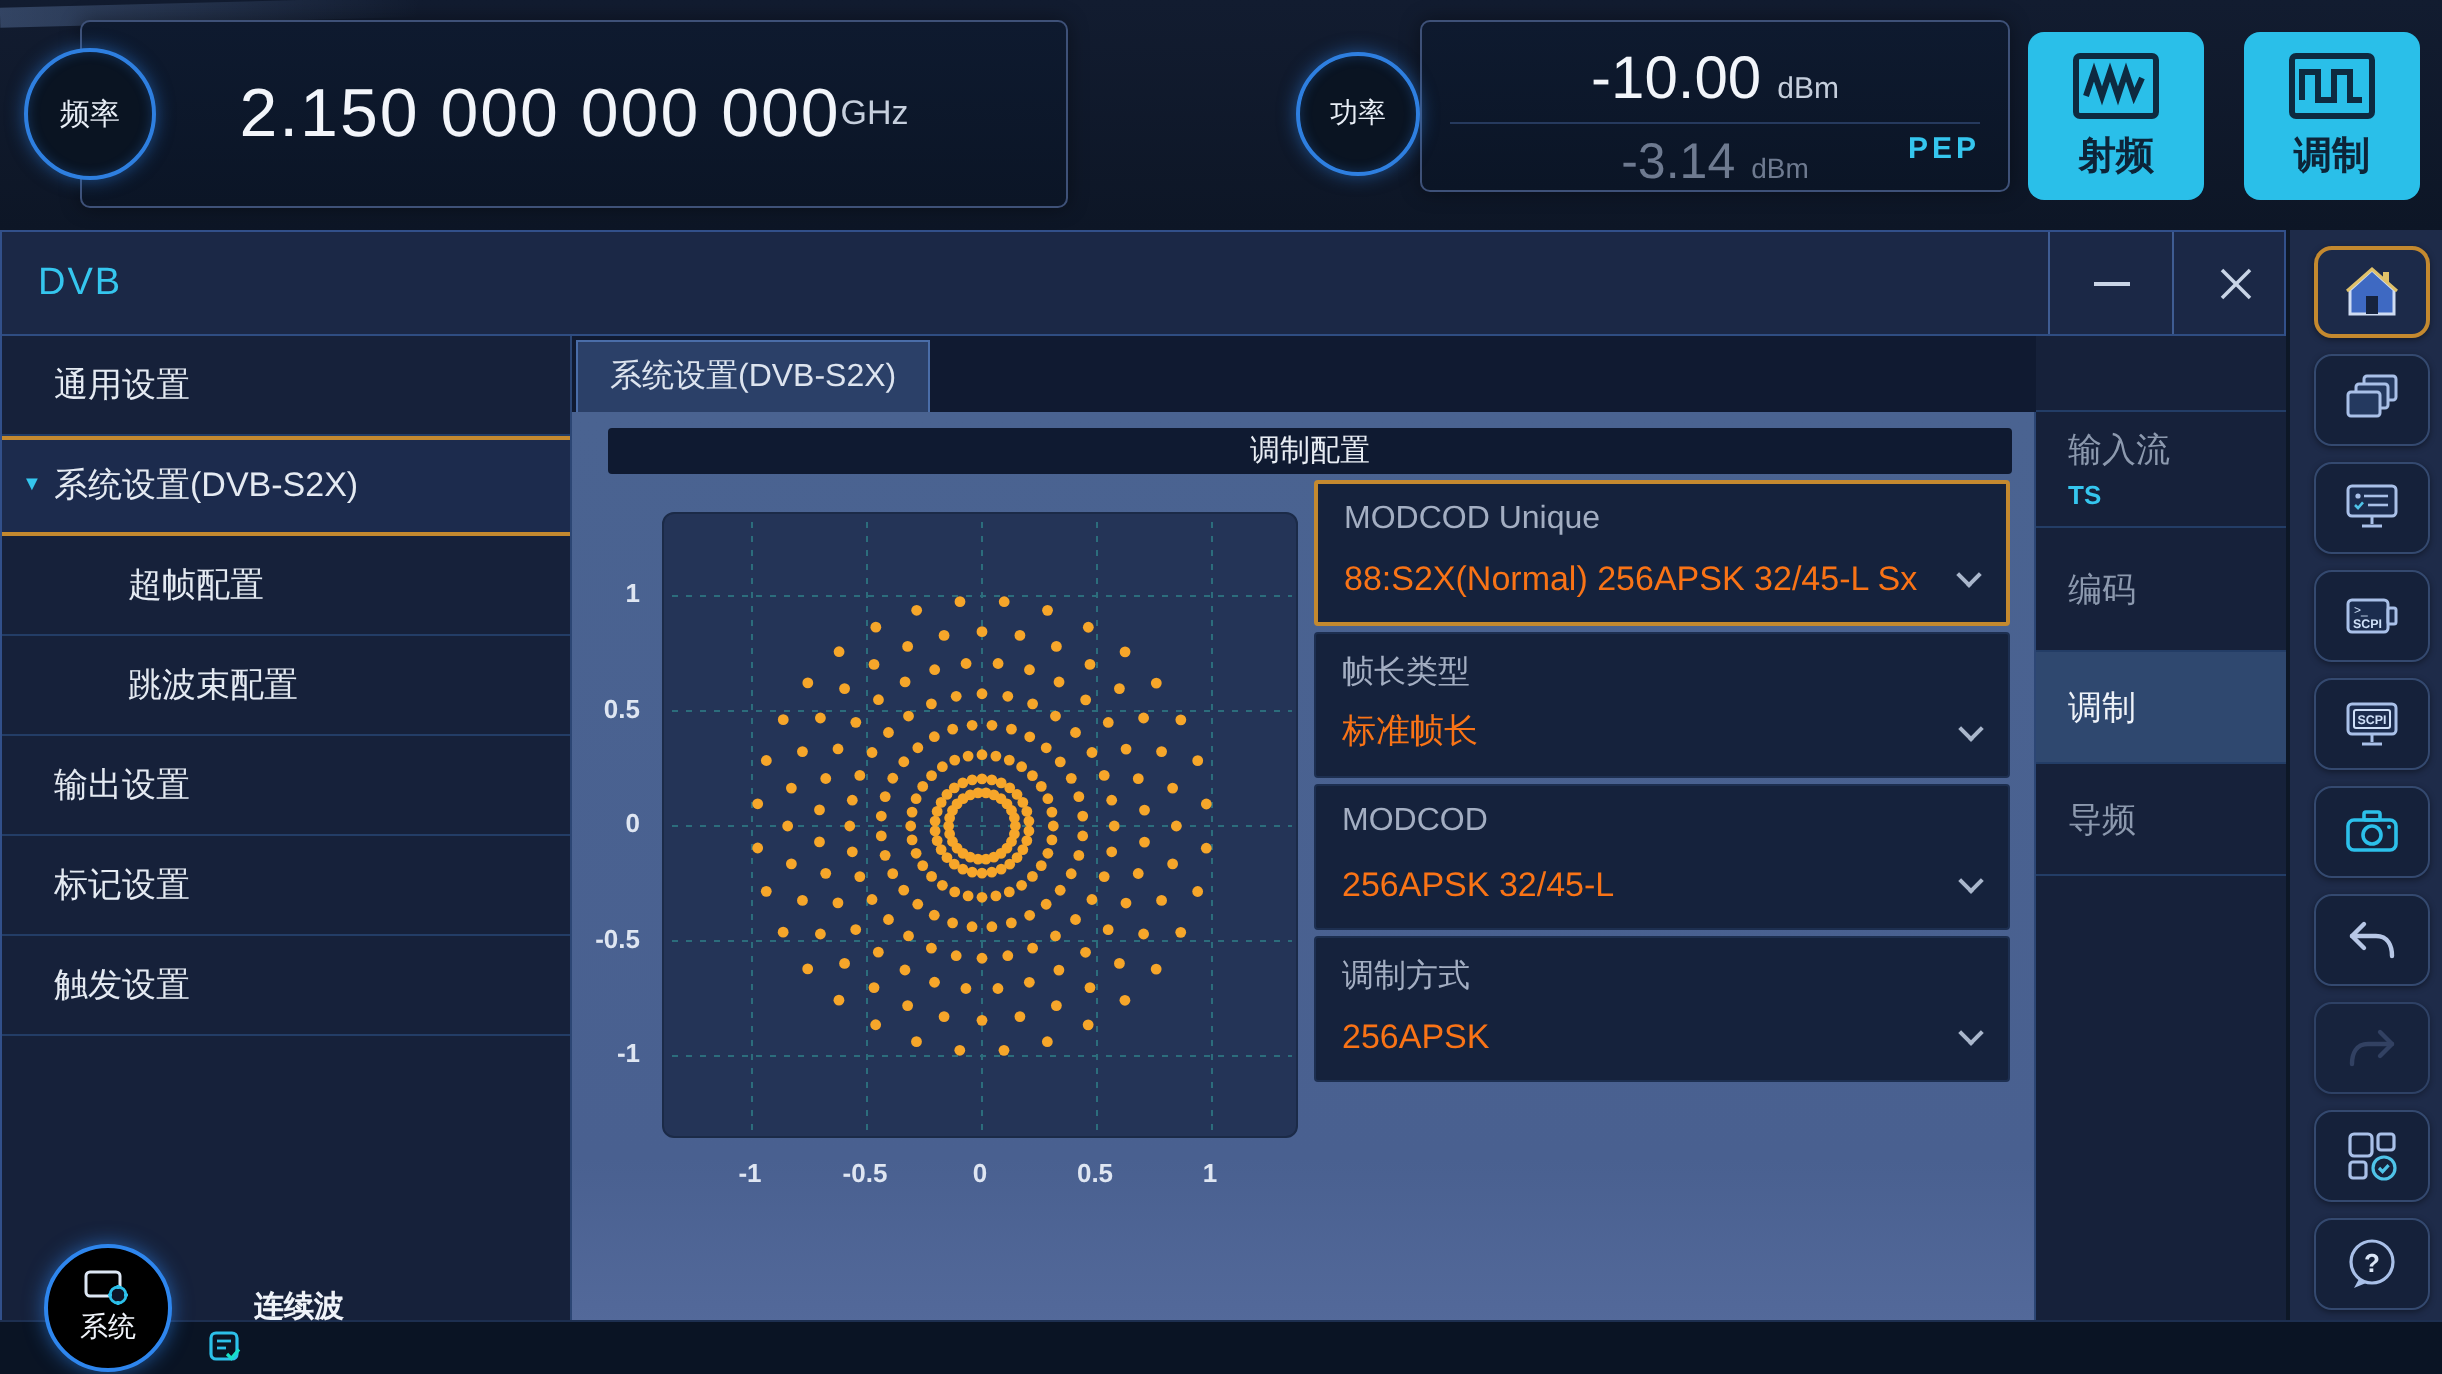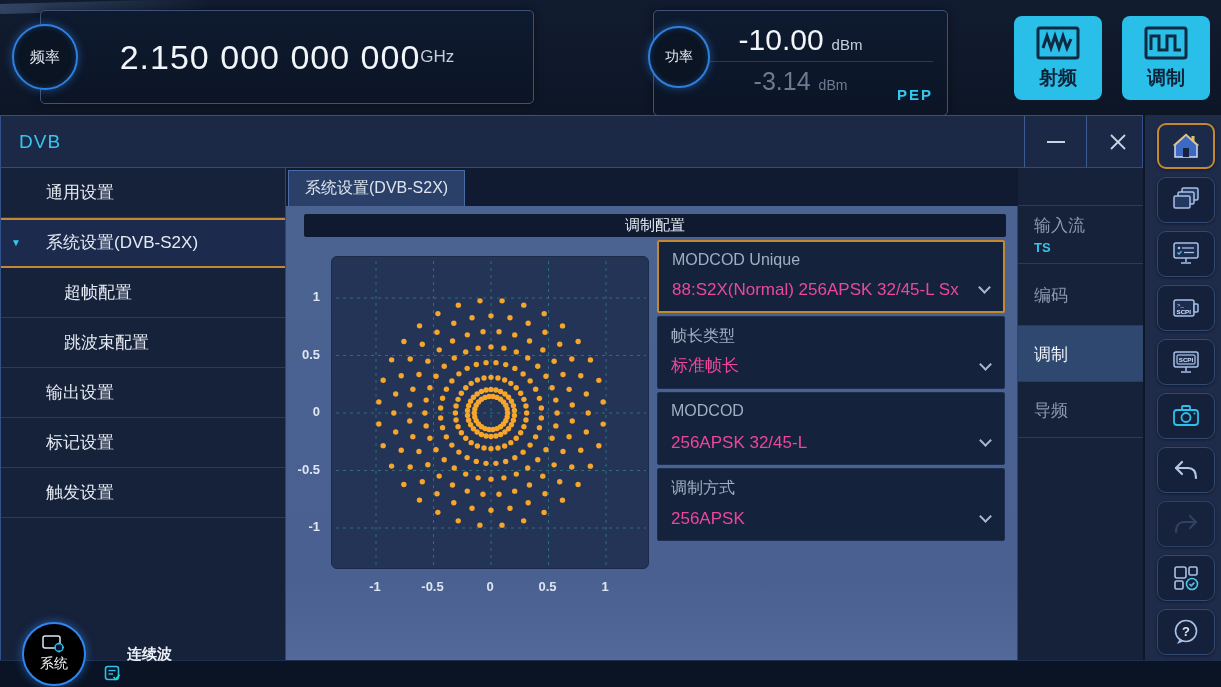--- a/index.html
+++ b/index.html
@@ -18,21 +18,21 @@
   
   .topbar{left:0;top:0;width:1221px;height:115px;background:linear-gradient(180deg,#121c30 0%,#0d1626 100%);}
   .streak{left:0;top:0;width:300px;height:10px;background:linear-gradient(100deg,rgba(150,190,255,.25),rgba(150,190,255,0) 70%);transform:rotate(-1.5deg);}
   .val-panel{background:linear-gradient(180deg,#0e1a2f,#0b1526);border:1px solid #3e5178;border-radius:5px;box-shadow:0 0 10px rgba(0,0,0,.4);}
   .freq-panel{left:40px;top:10px;width:494px;height:94px;display:flex;align-items:center;justify-content:center;text-align:right;}
   .freq-value{font-size:34px;font-weight:500;color:#f2f5fa;letter-spacing:1px;}
   .unit{font-size:17px;color:#c6cfdd;}
   .knob{border-radius:50%;background:#0a1422;border:2px solid #2e7fe0;box-shadow:0 0 9px rgba(46,127,224,.55), inset 0 0 6px rgba(46,127,224,.3);display:flex;align-items:center;justify-content:center;color:#e8eef6;z-index:5;}
   .freq-knob{left:12px;top:24px;width:66px;height:66px;font-size:15px;}
   .pow-knob{left:648px;top:26px;width:62px;height:62px;font-size:14px;}
-  .pow-panel{left:653px;top:10px;width:295px;height:106px;}
+  .pow-panel{left:710px;top:10px;width:295px;height:86px;}
   .pow-row1{left:0;top:4px;width:100%;height:42px;display:flex;align-items:baseline;justify-content:center;gap:8px;padding-top:8px;}
   .pow-main{font-size:30px;font-weight:500;color:#f2f5fa;}
   .pow-divider{left:14px;right:14px;top:50px;height:1px;background:#263a5e;}
   .pow-row2{left:0;top:54px;width:100%;height:38px;display:flex;align-items:baseline;justify-content:center;gap:8px;padding-top:2px;}
   .pep-value{font-size:25px;color:#6e7a90;}
   .pep-unit{font-size:14px;color:#6e7a90;}
   .pep-label{position:absolute;right:14px;bottom:12px;font-size:15px;font-weight:bold;color:var(--accent-cyan);letter-spacing:2px;}
   .top-btn{width:88px;height:84px;border-radius:8px;background:var(--button-cyan);display:flex;flex-direction:column;align-items:center;justify-content:center;gap:4px;cursor:pointer;}
   .rf-btn{left:1014px;top:16px;}
   .mod-btn{left:1122px;top:16px;}
@@ -42,40 +42,40 @@
   .dvb-window{left:0;top:115px;width:1143px;height:545px;background:var(--window-bg);border:1px solid #32508a;}
   .titlebar{left:0;top:0;width:100%;height:52px;background:var(--titlebar-bg);border-bottom:1px solid #2f4d82;}
   .win-title{position:absolute;left:18px;top:0;line-height:52px;font-size:19px;color:var(--accent-cyan);letter-spacing:1px;}
   .win-btn{position:absolute;top:0;width:62px;height:51px;border-left:1px solid #3f5c92;display:flex;align-items:center;justify-content:center;cursor:pointer;}
   .min-btn{right:56px;}
   .close-btn{right:-6px;width:62px;}
   .minus-glyph{width:18px;height:2px;background:#c9d4e6;}
 
   
   .left-menu{left:0;top:52px;width:285px;height:492px;background:var(--window-bg);border-right:1px solid #2c4674;}
-  .menu-item{position:relative;height:50px;line-height:49px;border-bottom:1px solid var(--border-div);font-size:17px;color:#e4eaf2;padding-left:45px;cursor:pointer;}
+  .menu-item{position:relative;height:50px;line-height:49px;border-bottom:1px solid var(--border-div);font-size:17px;color:#e4eaf2;padding-left:26px;cursor:pointer;}
   .menu-item.indent{padding-left:63px;}
   .menu-item.selected{height:50px;line-height:45px;background:#1c2b4d;border-top:2px solid var(--accent-orange);border-bottom:2px solid var(--accent-orange);}
   .expand-marker{position:absolute;left:10px;top:0;font-size:10px;color:var(--accent-cyan);}
 
   
   .tab-row{left:285px;top:52px;width:732px;height:38px;background:#101a31;}
   .tab{position:absolute;left:2px;top:2px;height:36px;padding:0 16px;background:#2b4068;border:1px solid #4a6da8;border-bottom:none;display:flex;align-items:center;font-size:16px;color:#dde4ef;cursor:pointer;}
   .content-body{left:285px;top:90px;width:732px;height:455px;background:linear-gradient(180deg,#4a6391 0%,#496090 82%,#53699a 100%);border-right:1px solid #2c4674;}
   .panel-header{position:absolute;left:18px;top:8px;width:702px;height:23px;background:var(--panel-dark);border-radius:2px;display:flex;align-items:center;justify-content:center;font-size:15px;color:#e8edf4;}
   .plot-box{position:absolute;left:45px;top:50px;width:318px;height:313px;background:var(--plot-bg);border:1px solid #1b2a47;border-radius:6px;}
   .x-ticks{position:absolute;left:45px;top:373px;width:318px;height:16px;}
   .x-ticks .tick{position:absolute;transform:translateX(-50%);font-size:13px;font-weight:600;color:#dfe6f2;}
   .y-ticks{position:absolute;left:2px;top:50px;width:38px;height:313px;}
   .y-ticks .tick{position:absolute;right:6px;font-size:13px;font-weight:600;color:#dfe6f2;line-height:18px;}
   .fields{position:absolute;left:371px;top:34px;width:420px;}
   .field{position:relative;width:348px;height:73px;background:var(--field-bg);border:1px solid #1d2f50;border-radius:2px;margin-bottom:3px;cursor:pointer;}
   .field.focused{border:2px solid var(--accent-orange);}
   .field .flabel{position:absolute;left:13px;top:9px;font-size:16px;color:#a3aec2;}
-  .field .fvalue{position:absolute;left:13px;bottom:11px;right:32px;font-size:17px;color:#ec4899;white-space:nowrap;}
+  .field .fvalue{position:absolute;left:13px;bottom:11px;right:32px;font-size:17px;color:#f97316;white-space:nowrap;}
   .chev{position:absolute;right:14px;bottom:19px;width:9px;height:9px;border-right:2px solid #aab7cc;border-bottom:2px solid #aab7cc;transform:rotate(45deg);}
 
   
   .right-menu{left:1017px;top:52px;width:125px;height:492px;background:var(--window-bg);}
   .rm-head{height:38px;border-bottom:1px solid var(--border-div);}
   .rm-item{position:relative;border-bottom:1px solid var(--border-div);font-size:17px;color:#8c99ae;cursor:pointer;}
   .rm-item .rlabel{position:absolute;left:16px;top:50%;transform:translateY(-50%);}
   .rm-item.first .rlabel{top:19px;}
   .rm-sub{position:absolute;left:16px;top:34px;font-size:13px;font-weight:bold;color:var(--accent-cyan);}
   .rm-item.active{background:var(--row-active);color:#eef2f8;}

